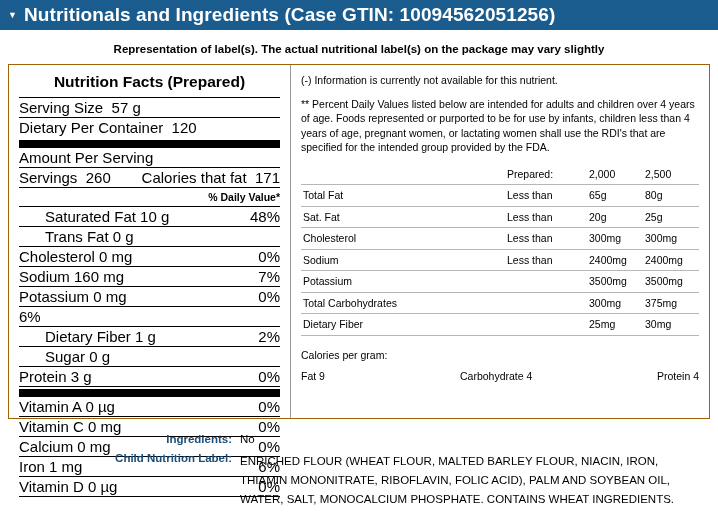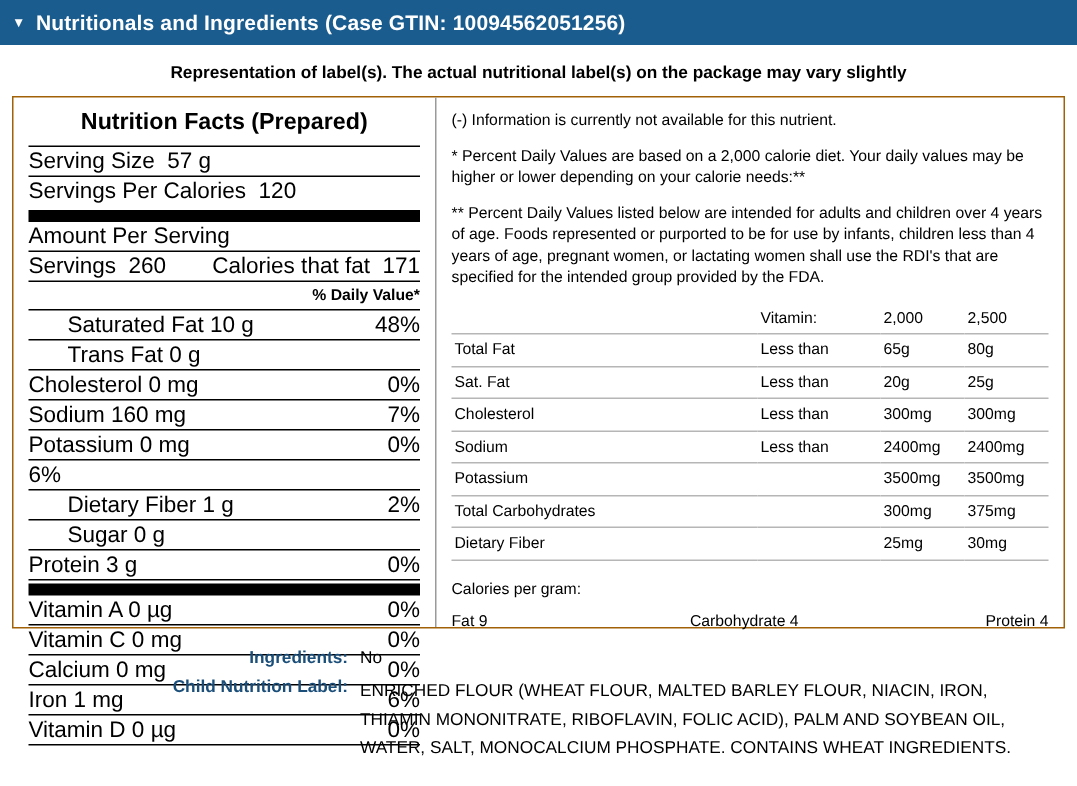--- a/index.html
+++ b/index.html
@@ -24,21 +24,21 @@
     padding-left: 8px;
     box-sizing: border-box;
   }
   .caret {
     color: #ffffff;
     font-size: 9px;
     margin-right: 7px;
     line-height: 1;
   }
   .panel-title {
-    font-size: 14px;
+    font-size: 19px;
     font-weight: bold;
     letter-spacing: 0.1px;
   }
   .disclaimer {
     text-align: center;
     font-weight: bold;
     font-size: 11.5px;
     margin-top: 13px;
     margin-bottom: 9px;
   }
@@ -159,21 +159,21 @@
   <div class="nf-col">
     <div class="nf-title">Nutrition Facts (Prepared)</div>
     <div class="nf-line"></div>
 
     <div class="nf-row">
       <span><span>Serving Size</span>&nbsp;&nbsp;<span>57 g</span></span>
     </div>
     <div class="nf-line"></div>
 
     <div class="nf-row">
-      <span><span>Servings Per Calories</span>&nbsp;&nbsp;<span>120</span></span>
+      <span><span>Dietary Per Container</span>&nbsp;&nbsp;<span>120</span></span>
     </div>
     <div class="nf-bar"></div>
 
     <div class="nf-row">
       <span>Amount Per Serving</span>
     </div>
     <div class="nf-line"></div>
 
     <div class="nf-row">
       <span><span>Servings</span>&nbsp;&nbsp;<span>260</span></span>
@@ -255,28 +255,27 @@
         <div class="nf-row">
           <span>Vitamin D  0 µg</span>
           <span>0%</span>
         </div>
         <div class="nf-line"></div>
       </div>
   </div>
 
   <div class="right-col">
     <p>(-) Information is currently not available for this nutrient.</p>
-    <p>* Percent Daily Values are based on a 2,000 calorie diet. Your daily values may be higher or lower depending on your calorie needs:**</p>
     <p>** Percent Daily Values listed below are intended for adults and children over 4 years of age. Foods represented or purported to be for use by infants, children less than 4 years of age, pregnant women, or lactating women shall use the RDI's that are specified for the intended group provided by the FDA.</p>
 
     <table class="dv-table">
       <tbody id="dv-body">
           <tr class="head">
             <td class="c1"></td>
-            <td class="c2">Vitamin:</td>
+            <td class="c2">Prepared:</td>
             <td class="c3">2,000</td>
             <td class="c4">2,500</td>
           </tr>
           <tr>
             <td class="c1">Total Fat</td>
             <td class="c2">Less than</td>
             <td class="c3">65g</td>
             <td class="c4">80g</td>
           </tr>
           <tr>

